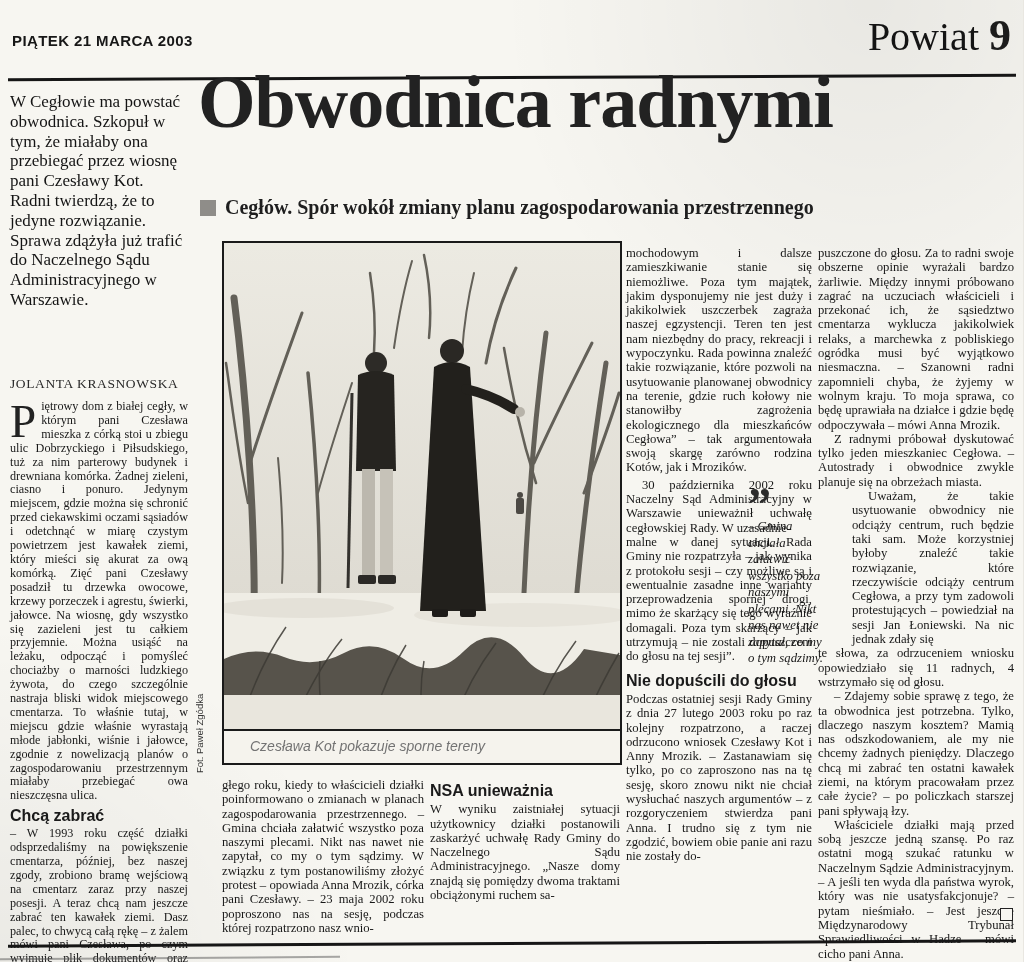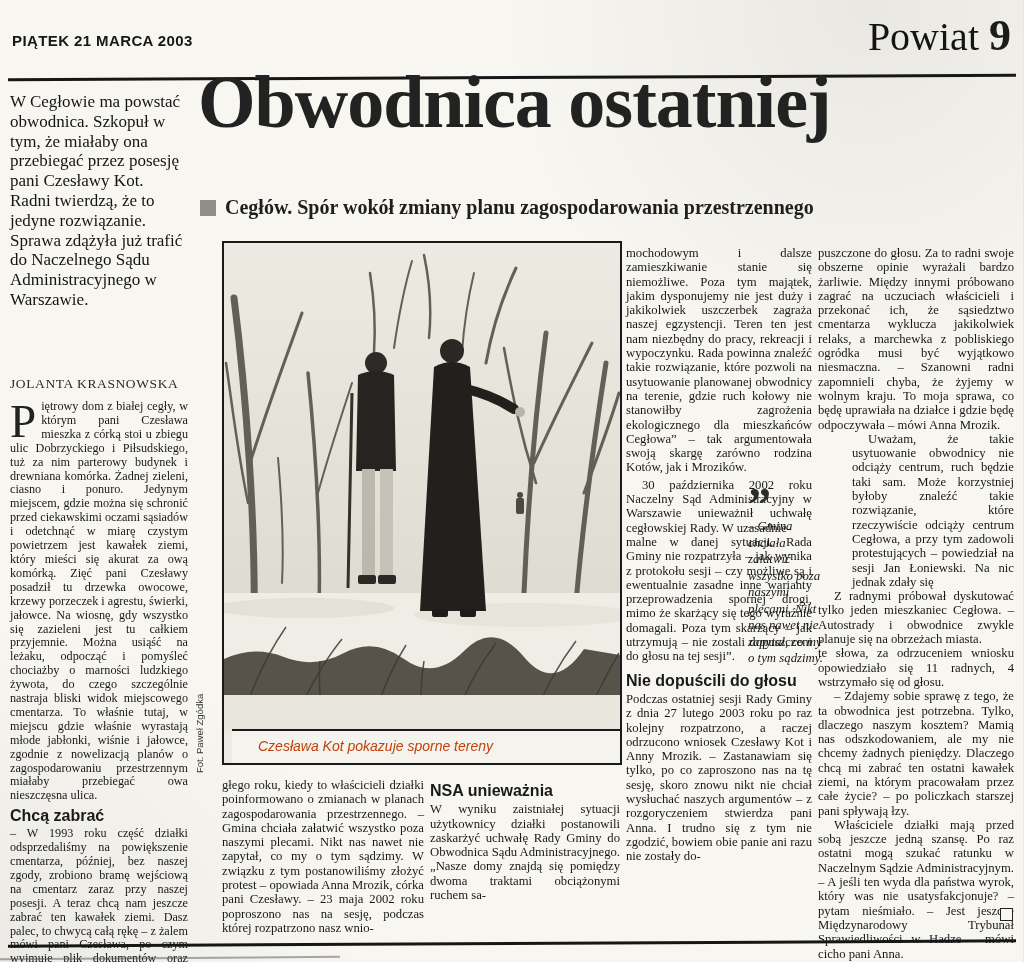--- a/index.html
+++ b/index.html
@@ -26,45 +26,45 @@
   .lead{font-size:17px;line-height:19.8px;color:#141414;}
   .byline{font-size:13.5px;letter-spacing:.6px;color:#2a2a2a;}
   .bodytxt{font-size:12.7px;line-height:14.3px;text-align:justify;color:#181818;}
   .col1txt{font-size:12.2px;line-height:13.9px;text-align:justify;color:#181818;}
   .bodytxt p,.col1txt p{margin:0;}
   .indent{text-indent:16px;}
   .dropcap{float:left;font-size:47px;line-height:38px;padding:2px 5px 0 0;font-family:"Liberation Serif", serif;color:#222;}
   .subhead{font-family:"Liberation Sans", sans-serif;font-weight:bold;font-size:16px;color:#1a1a1a;margin:6px 0 4px 0;}
   
   .photo-frame{border:2px solid #1a1a1a;background:#eceae3;}
-  .caption-bar{position:absolute;left:8px;right:0;bottom:0;height:32px;background:#f5f3ed;border-top:2px solid #1a1a1a;
-    font-family:"Liberation Sans", sans-serif;font-style:italic;font-size:14px;line-height:30px;padding-left:26px;color:#c2410c;}
+  .caption-bar{position:absolute;left:0;right:0;bottom:0;height:32px;background:#f5f3ed;border-top:2px solid #1a1a1a;
+    font-family:"Liberation Sans", sans-serif;font-style:italic;font-size:14px;line-height:30px;padding-left:26px;color:#737373;}
   .credit{font-family:"Liberation Sans", sans-serif;font-size:9.5px;color:#333;transform:rotate(-90deg);transform-origin:left bottom;white-space:nowrap;}
   
   .pull-quote{font-style:italic;font-size:12.8px;line-height:16.5px;color:#161616;}
   .pq-mark{font-family:"Liberation Serif", serif;font-size:46px;line-height:26px;font-weight:bold;color:#2b2b2b;font-style:normal;}
   .endmark{width:11px;height:11px;border:1.6px solid #222;background:#f7f6f1;}
 </style>
 </head>
 <body>
 
 <div class="page">
 
   <div class="abs date" style="left:12px;top:32px;">PIĄTEK 21 MARCA 2003</div>
   <div class="abs" style="right:12px;top:10px;">
     <span class="section-name">Powiat</span><span class="page-num">9</span>
   </div>
   <div class="abs rule" style="left:8px;top:76px;width:1008px;height:3px;transform:rotate(-0.25deg);"></div>
 
-  <h1 class="abs headline" style="left:198px;top:60px;margin:0;">Obwodnica ostatniej</h1>
+  <h1 class="abs headline" style="left:198px;top:60px;margin:0;">Obwodnica radnymi</h1>
   <div class="abs" style="left:200px;top:196px;width:810px;">
     <span class="kicker-sq"></span><span class="kicker">Cegłów. Spór wokół zmiany planu zagospodarowania przestrzennego</span>
   </div>
 
-  <div class="abs lead" style="left:10px;top:92px;width:178px;">W Cegłowie ma powstać obwodnica. Szkopuł w tym, że miałaby ona przebiegać przez posesję pani Czesławy Kot. Radni twierdzą, że to jedyne rozwiązanie. Sprawa zdążyła już trafić do Naczelnego Sądu Administracyjnego w Warszawie.</div>
+  <div class="abs lead" style="left:10px;top:92px;width:178px;">W Cegłowie ma powstać obwodnica. Szkopuł w tym, że miałaby ona przebiegać przez wiosnę pani Czesławy Kot. Radni twierdzą, że to jedyne rozwiązanie. Sprawa zdążyła już trafić do Naczelnego Sądu Administracyjnego w Warszawie.</div>
   <div class="abs byline" style="left:10px;top:376px;">JOLANTA KRASNOWSKA</div>
 
   <div class="abs col1txt" style="left:10px;top:400px;width:178px;">
     <p><span class="dropcap">P</span><span>iętrowy dom z białej cegły, w którym pani Czesława mieszka z córką stoi u zbiegu ulic Dobrzyckiego i Piłsudskiego, tuż za nim parterowy budynek i drewniana komórka. Żadnej zieleni, ciasno i ponuro. Jedynym miejscem, gdzie można się schronić przed ciekawskimi oczami sąsiadów i odetchnąć w miarę czystym powietrzem jest kawałek ziemi, który mieści się akurat za ową komórką. Zięć pani Czesławy posadził tu drzewka owocowe, krzewy porzeczek i agrestu, świerki, jałowce. Na wiosnę, gdy wszystko się zazieleni jest tu całkiem przyjemnie. Można usiąść na leżaku, odpocząć i pomyśleć chociażby o marności ludzkiego żywota, do czego szczególnie nastraja bliski widok miejscowego cmentarza. To właśnie tutaj, w miejscu gdzie właśnie wyrastają młode jabłonki, wiśnie i jałowce, zgodnie z nowelizacją planów o zagospodarowaniu przestrzennym miałaby przebiegać owa nieszczęsna ulica.</span></p>
     <h3 class="subhead">Chcą zabrać</h3>
     <p>– W 1993 roku część działki odsprzedaliśmy na powiększenie cmentarza, później, bez naszej zgody, zrobiono bramę wejściową na cmentarz zaraz przy naszej posesji. A teraz chcą nam jeszcze zabrać ten kawałek ziemi. Dasz palec, to chwycą całą rękę – z żalem mówi pani Czesława, po czym wyjmuje plik dokumentów oraz nowy projekt zmian. Cała sprawa zaczęła się na początku ubie-</p>
   </div>
 
   <div class="abs credit" style="left:205px;top:762px;">Fot. Paweł Zgódka</div>
   <div class="abs photo-frame" style="left:222px;top:241px;width:396px;height:520px;">
@@ -137,40 +137,40 @@
       </g>
       <rect x="0" y="452" width="396" height="34" fill="#e9e6dd"></rect>
     </svg>
     <div class="caption-bar">Czesława Kot pokazuje sporne tereny</div>
   </div>
 
   <div class="abs bodytxt" style="left:222px;top:778px;width:202px;">głego roku, kiedy to właścicieli działki poinformowano o zmianach w planach zagospodarowania przestrzennego. – Gmina chciała załatwić wszystko poza naszymi plecami. Nikt nas nawet nie zapytał, co my o tym sądzimy. W związku z tym postanowiliśmy złożyć protest – opowiada Anna Mrozik, córka pani Czesławy. – 23 maja 2002 roku poproszono nas na sesję, podczas której rozpatrzono nasz wnio-</div>
 
   <div class="abs bodytxt" style="left:430px;top:778px;width:190px;">
     <h3 class="subhead">NSA unieważnia</h3>
-    <p>W wyniku zaistniałej sytuacji użytkownicy działki postanowili zaskarżyć uchwałę Rady Gminy do Obwodnica Sądu Administracyjnego. „Nasze domy znajdą się pomiędzy dwoma traktami obciążonymi ruchem sa-</p>
+    <p>W wyniku zaistniałej sytuacji użytkownicy działki postanowili zaskarżyć uchwałę Rady Gminy do Naczelnego Sądu Administracyjnego. „Nasze domy znajdą się pomiędzy dwoma traktami obciążonymi ruchem sa-</p>
   </div>
 
   <div class="abs bodytxt" style="left:626px;top:246px;width:186px;">
     <p>mochodowym i dalsze zamieszkiwanie stanie się niemożliwe. Poza tym majątek, jakim dysponujemy nie jest duży i jakikolwiek uszczerbek zagraża naszej egzystencji. Teren ten jest nam niezbędny do pracy, rekreacji i wypoczynku. Rada powinna znaleźć takie rozwiązanie, które pozwoli na usytuowanie planowanej obwodnicy na terenie, gdzie ruch kołowy nie stanowiłby zagrożenia ekologicznego dla mieszkańców Cegłowa” – tak argumentowała swoją skargę zarówno rodzina Kotów, jak i Mrozików.</p>
     <p class="indent" style="margin-top:3px;">30 października 2002 roku Naczelny Sąd Administracyjny w Warszawie unieważnił uchwałę cegłowskiej Rady. W uzasadnie-</p>
     <p>malne w danej sytuacji. Rada Gminy nie rozpatrzyła – jak wynika z protokołu sesji – czy możliwe są i ewentualnie zasadne inne warianty przeprowadzenia spornej drogi, mimo że skarżący się tego wyraźnie domagali. Poza tym skarżący – jak utrzymują – nie zostali dopuszczeni do głosu na tej sesji”.</p>
     <h3 class="subhead" style="margin-top:10px;">Nie dopuścili do głosu</h3>
     <p>Podczas ostatniej sesji Rady Gminy z dnia 27 lutego 2003 roku po raz kolejny rozpatrzono, a raczej odrzucono wniosek Czesławy Kot i Anny Mrozik. – Zastanawiam się tylko, po co zaproszono nas na tę sesję, skoro znowu nikt nie chciał wysłuchać naszych argumentów – z rozgoryczeniem stwierdza pani Anna. I trudno się z tym nie zgodzić, bowiem obie panie ani razu nie zostały do-</p>
   </div>
 
   <div class="abs" style="left:748px;top:492px;width:82px;">
     <div class="pq-mark">”</div>
     <div class="pull-quote">– Gmina chciała załatwić wszystko poza naszymi plecami. Nikt nas nawet nie zapytał, co my o tym sądzimy.</div>
   </div>
 
   <div class="abs bodytxt" style="left:818px;top:246px;width:196px;">
     <p>puszczone do głosu. Za to radni swoje obszerne opinie wyrażali bardzo żarliwie. Między innymi próbowano zagrać na uczuciach właścicieli i przekonać ich, że sąsiedztwo cmentarza wyklucza jakikolwiek relaks, a marchewka z pobliskiego ogródka musi być wyjątkowo niesmaczna. – Szanowni radni zapomnieli chyba, że żyjemy w wolnym kraju. To moja sprawa, co będę uprawiała na działce i gdzie będę odpoczywała – mówi Anna Mrozik.</p>
+    <p class="indent">Z radnymi próbował dyskutować tylko jeden mieszkaniec Cegłowa. –Autostrady i obwodnice zwykle planuje się na obrzeżach miasta.</p>
     <p class="indent" style="margin-left:34px;">Uważam, że takie usytuowanie obwodnicy nie odciąży centrum, ruch będzie taki sam. Może korzystniej byłoby znaleźć takie rozwiązanie, które rzeczywiście odciąży centrum Cegłowa, a przy tym zadowoli protestujących – powiedział na sesji Jan Łoniewski. Na nic jednak zdały się</p>
-    <p class="indent">Z radnymi próbował dyskutować tylko jeden mieszkaniec Cegłowa. –Autostrady i obwodnice zwykle planuje się na obrzeżach miasta.</p>
     <p>te słowa, za odrzuceniem wniosku opowiedziało się 11 radnych, 4 wstrzymało się od głosu.</p>
     <p class="indent">– Zdajemy sobie sprawę z tego, że ta obwodnica jest potrzebna. Tylko, dlaczego naszym kosztem? Mamią nas odszkodowaniem, ale my nie chcemy żadnych pieniędzy. Dlaczego chcą mi zabrać ten ostatni kawałek ziemi, na którym pracowałam przez całe życie? – po policzkach starszej pani spływają łzy.</p>
     <p class="indent">Właściciele działki mają przed sobą jeszcze jedną szansę. Po raz ostatni mogą szukać ratunku w Naczelnym Sądzie Administracyjnym. – A jeśli ten wyda dla państwa wyrok, który was nie usatysfakcjonuje? – pytam nieśmiało. – Jest jeszcze Międzynarodowy Trybunał Sprawiedliwości w Hadze – mówi cicho pani Anna.</p>
   </div>
 
   <div class="abs endmark" style="left:1000px;top:908px;"></div>
 
   <div class="abs rule" style="left:8px;top:942px;width:1008px;height:3px;transform:rotate(-0.3deg);"></div>
   <div class="abs" style="left:0px;top:957px;width:340px;height:2px;background:#555;opacity:.5;transform:rotate(-0.4deg);"></div>
 

